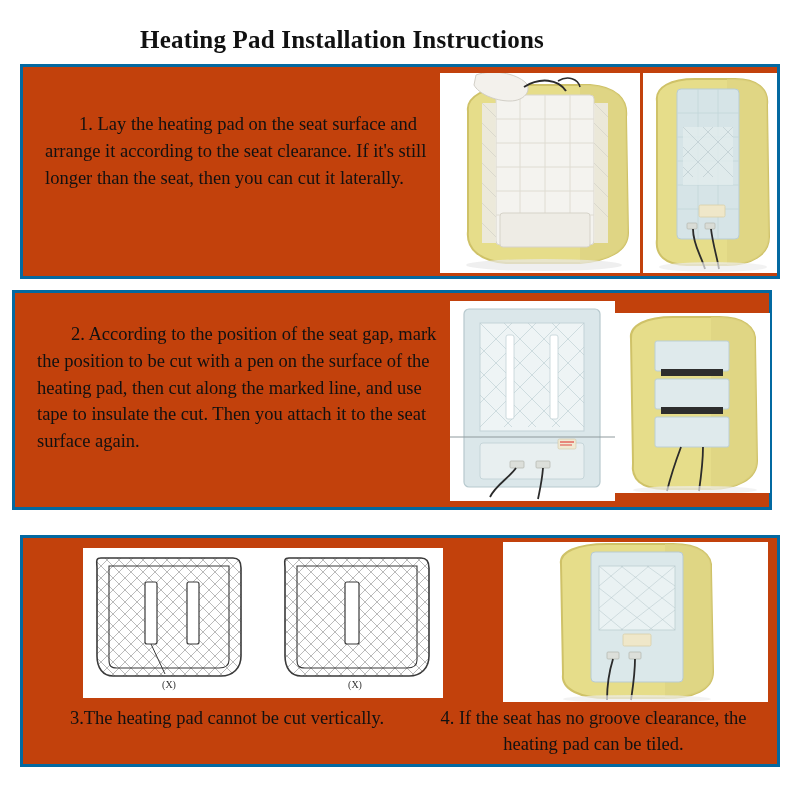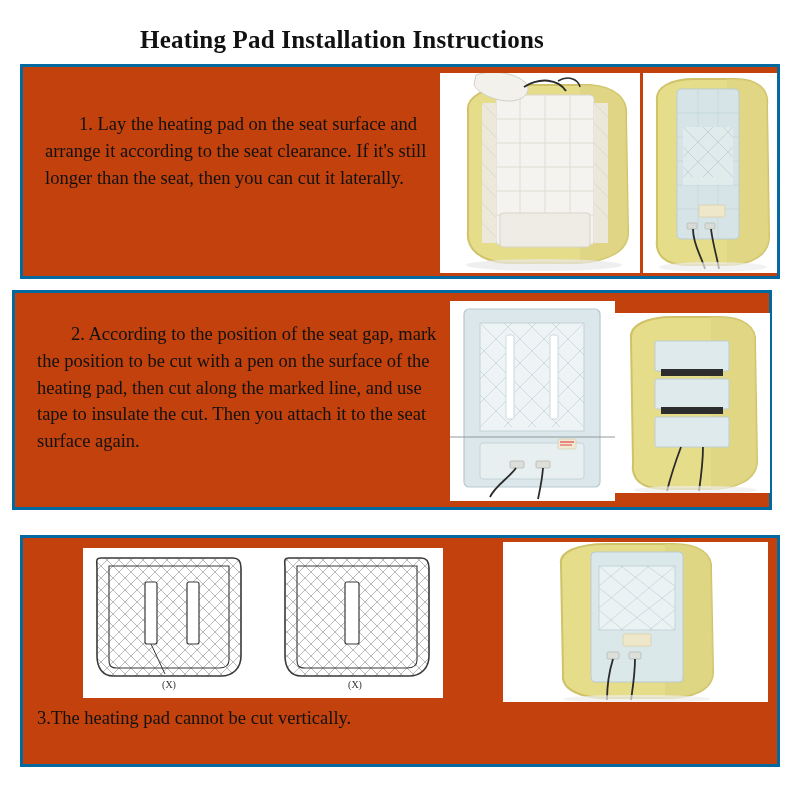--- a/index.html
+++ b/index.html
@@ -62,21 +62,21 @@
     width: 410px;
   }
   .caption {
     position: absolute;
     font-family: "Liberation Serif", serif;
     font-size: 18.5px;
     line-height: 1.4;
     color: #111;
     text-align: center;
   }
-  #cap-3 { left: 14px; top: 168px; width: 380px; text-align: left; }
+  #cap-3 { left: 14px; top: 168px; width: 380px; text-align: center; }
   #cap-4 { left: 398px; top: 168px; width: 345px; }
 
   
   .photo {
     position: absolute;
     overflow: hidden;
   }
   
   #p1-photo-a { left: 417px; top: 6px;  width: 200px; height: 200px; }
   #p1-photo-b { left: 620px; top: 6px;  width: 134px; height: 200px; }
@@ -315,15 +315,16 @@
         <rect x="104" y="110" width="12" height="7" rx="1" fill="#dcdfda" stroke="#b2b6ae" stroke-width="0.7"></rect>
         <rect x="126" y="110" width="12" height="7" rx="1" fill="#dcdfda" stroke="#b2b6ae" stroke-width="0.7"></rect>
 
         <path d="M110 117 C106 130 104 142 104 158" fill="none" stroke="#2b2b2b" stroke-width="1.8"></path>
         <path d="M132 117 C132 132 130 144 128 158" fill="none" stroke="#2b2b2b" stroke-width="1.8"></path>
         <ellipse cx="134" cy="157" rx="74" ry="4" fill="#ececec" opacity="0.7"></ellipse>
       </svg>
     </div>
 
     <div class="caption" id="cap-3">3.The heating pad cannot be cut vertically.</div>
+    <div class="caption" id="cap-4">4. If the seat has no groove clearance, the heating pad can be tiled.</div>
   </div>
 
 </div>
 
 </body></html>

